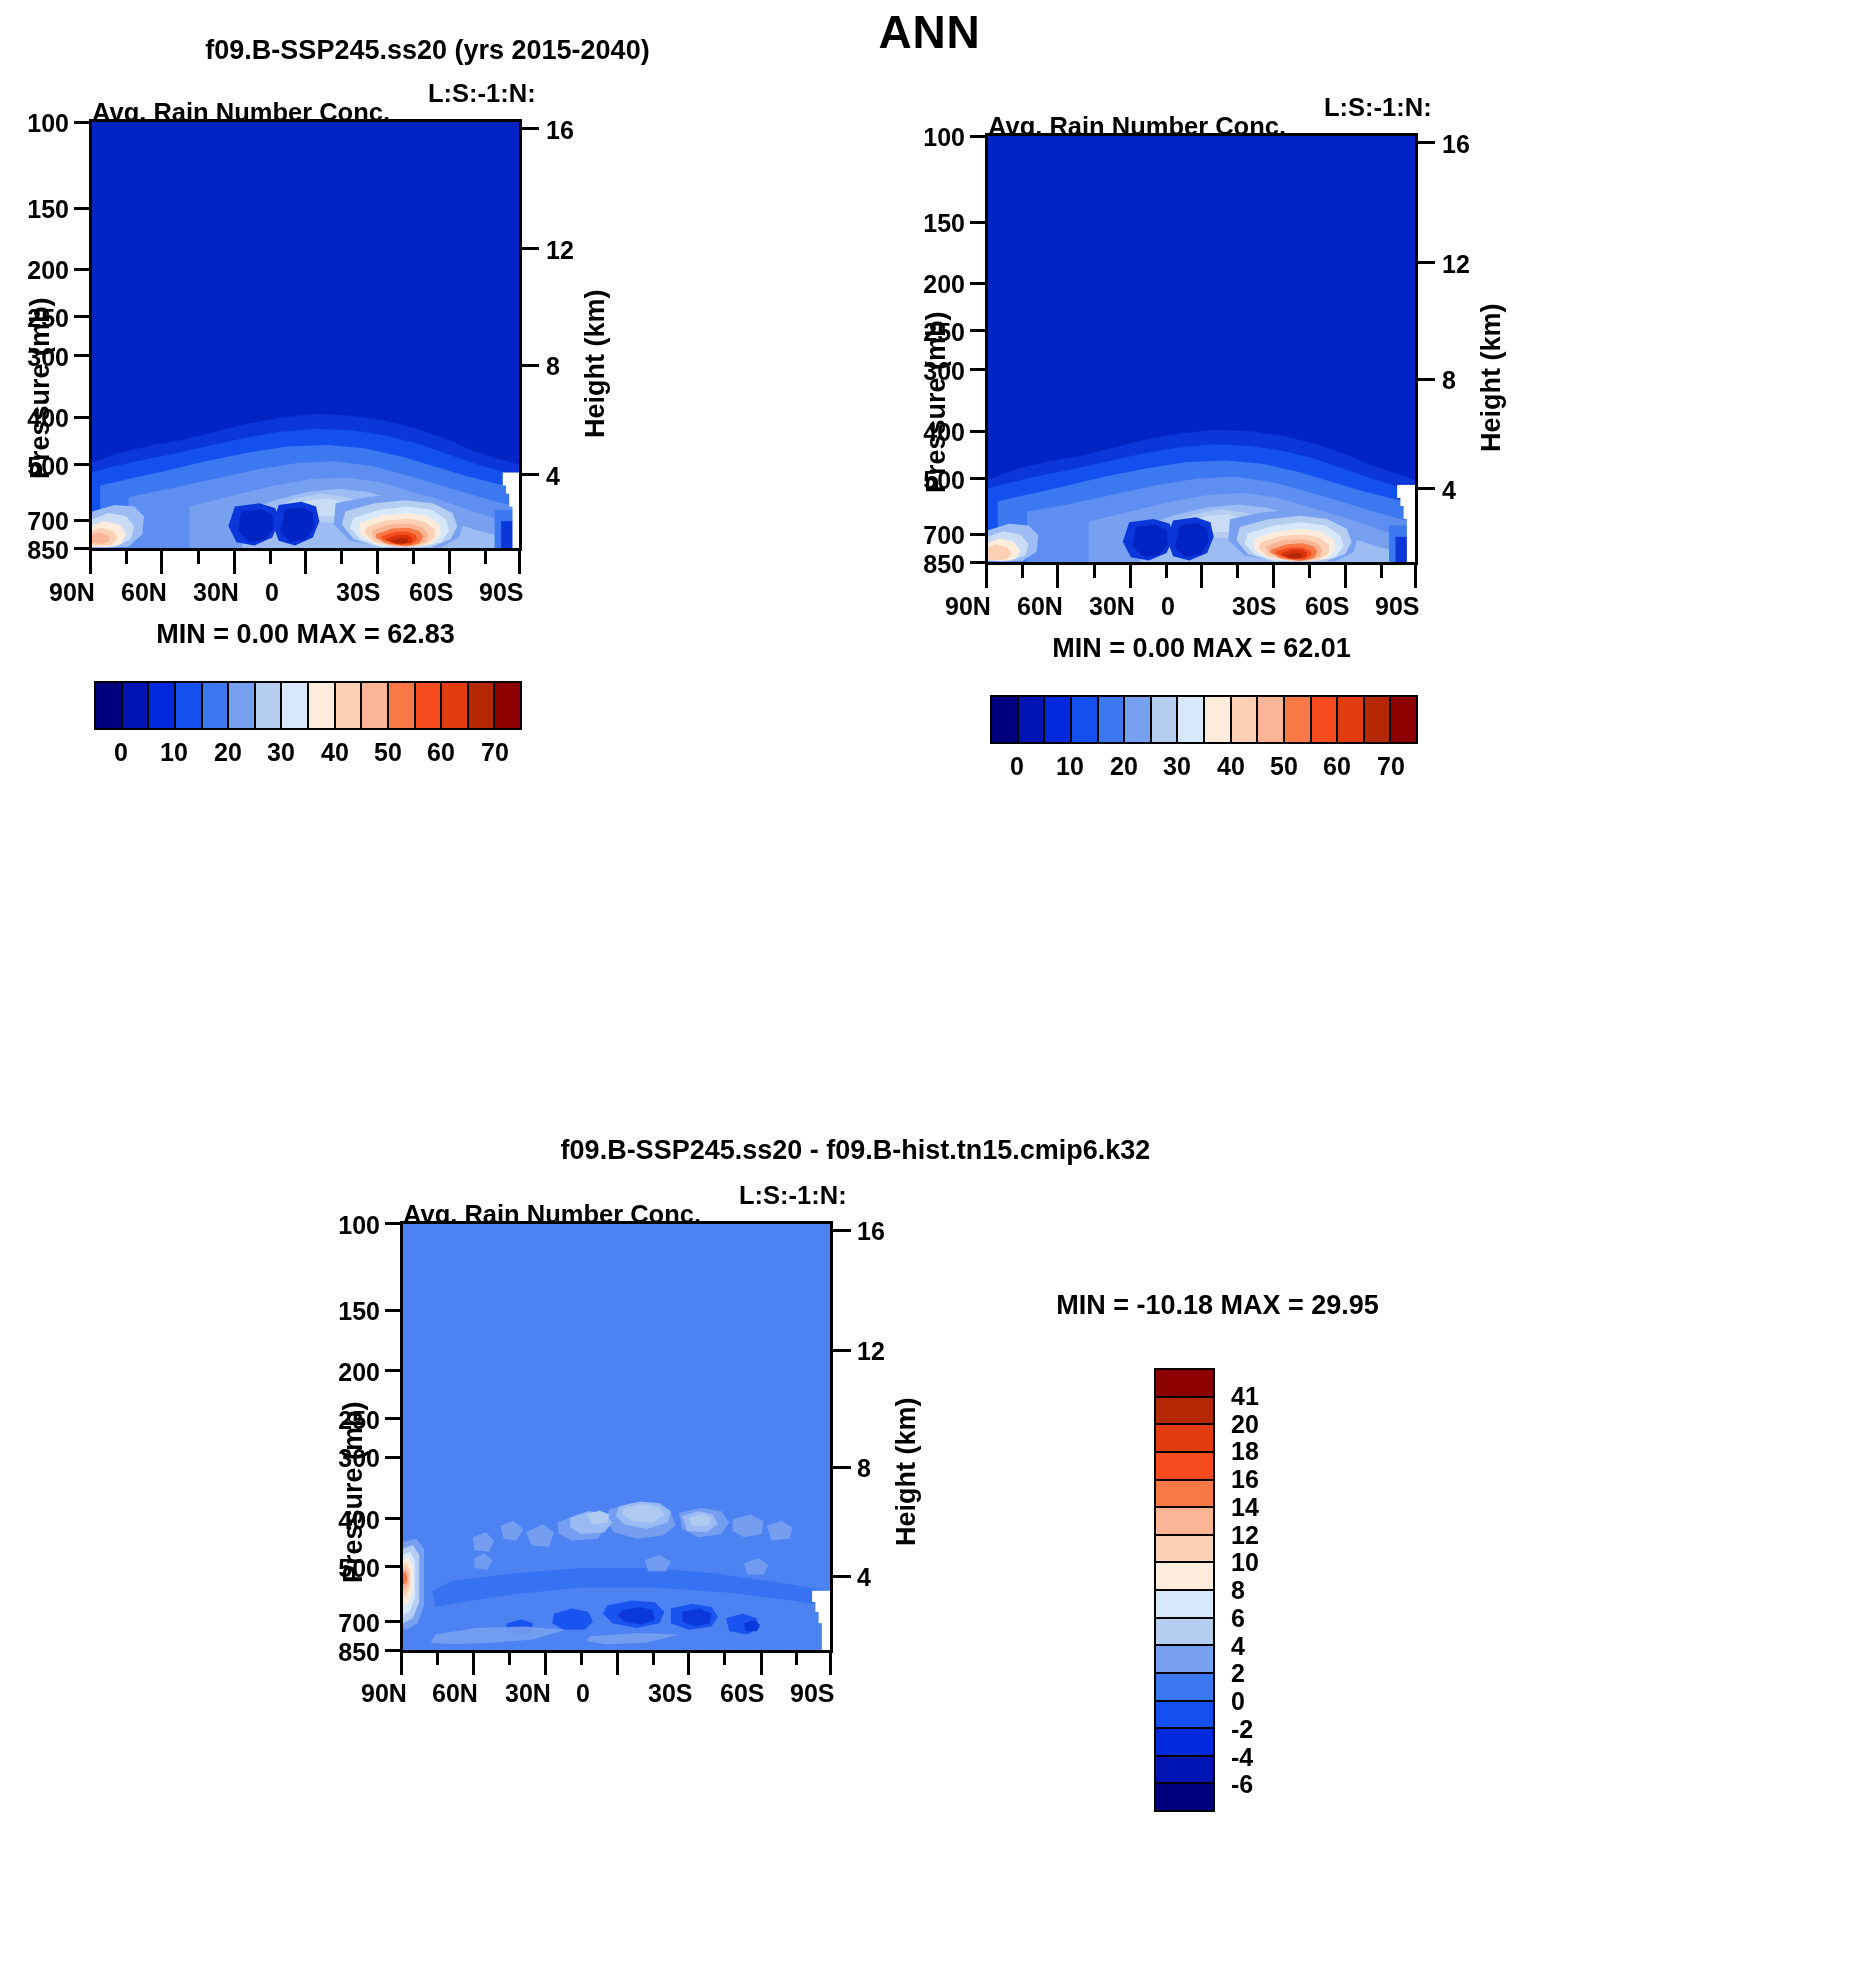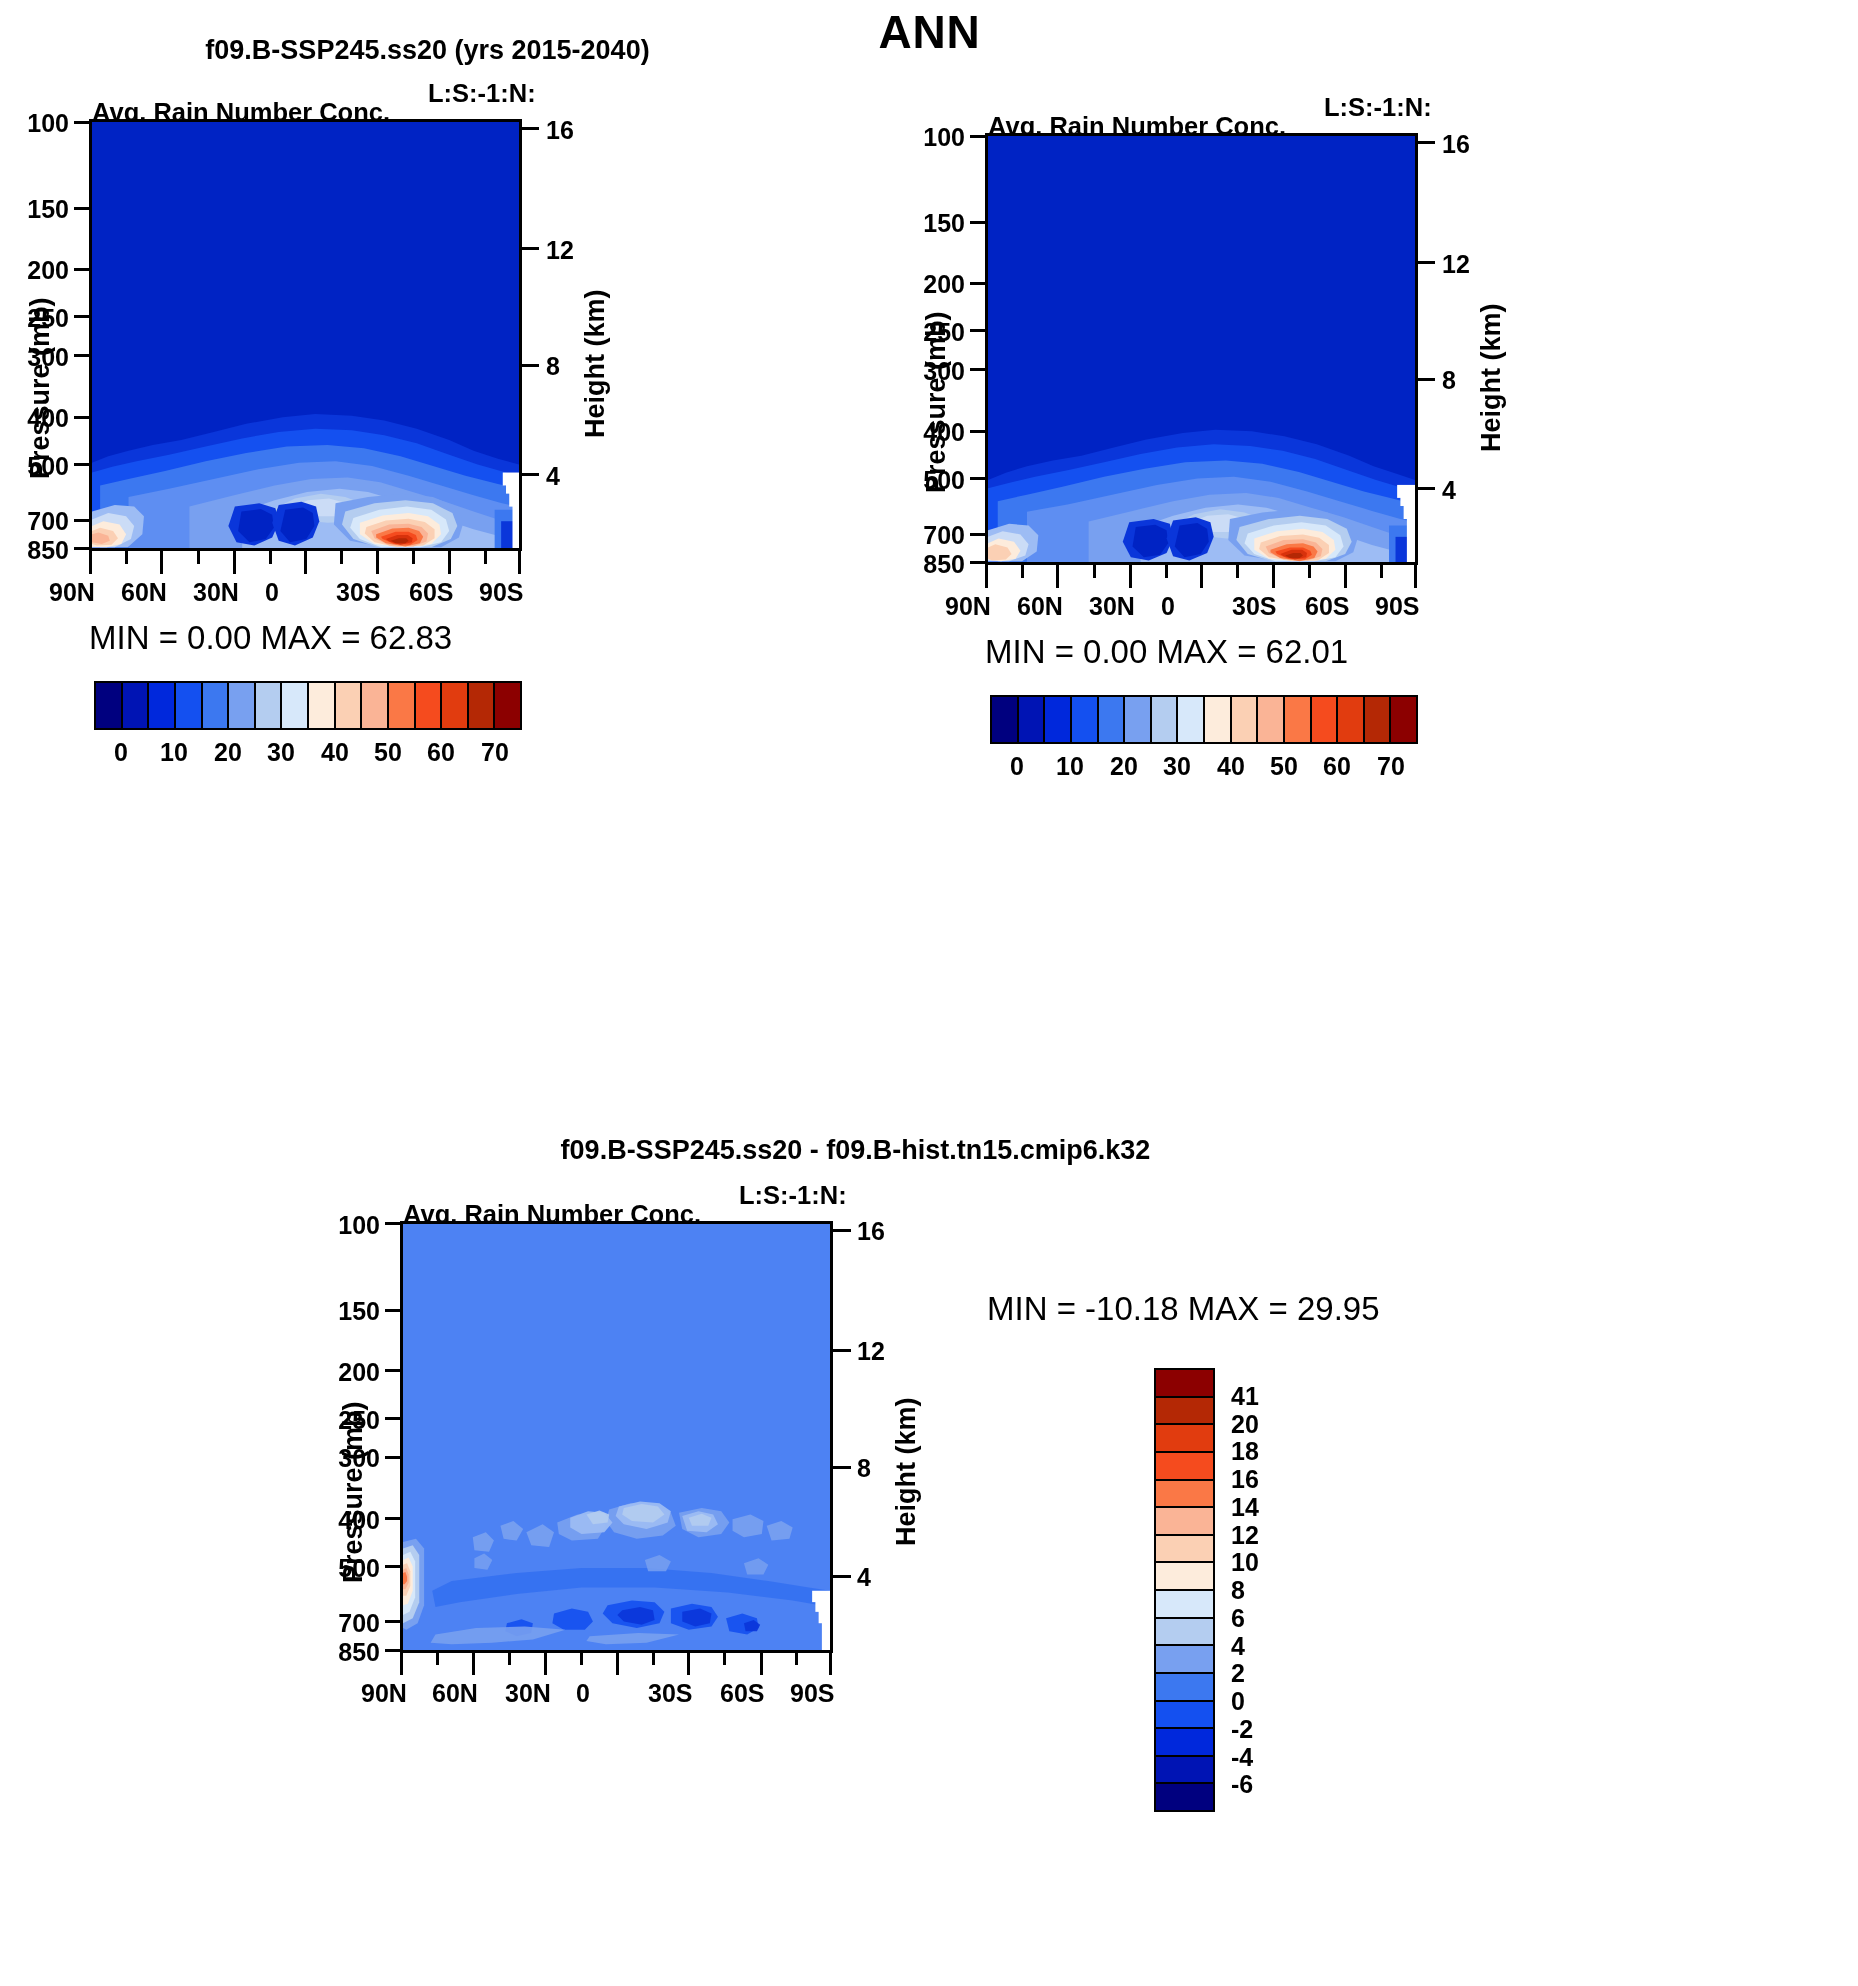--- a/index.html
+++ b/index.html
@@ -48,21 +48,21 @@
     position:absolute; font-size:25px; font-weight:bold; white-space:nowrap;
   }
   .ticklabel.r { text-align:right; }
   .ticklabel.c { text-align:left; }
 
   .axis-title {
     position:absolute; font-size:27px; font-weight:bold; white-space:nowrap;
     transform-origin: 0 0;
   }
   .minmax {
-    position:absolute; font-size:33px; font-weight:normal;
+    position:absolute; text-align:center; font-size:27px; font-weight:bold;
     white-space:nowrap;
   }
 
   
   .cbar-h { position:absolute; display:flex; border:2.5px solid #000; }
   .cbar-h > div { flex:1 1 0; border-right:2.5px solid #000; }
   .cbar-h > div:last-child { border-right:none; }
   .cbar-h-labels { position:absolute; }
   .cbar-h-labels span {
     position:absolute; font-size:25px; font-weight:bold;

